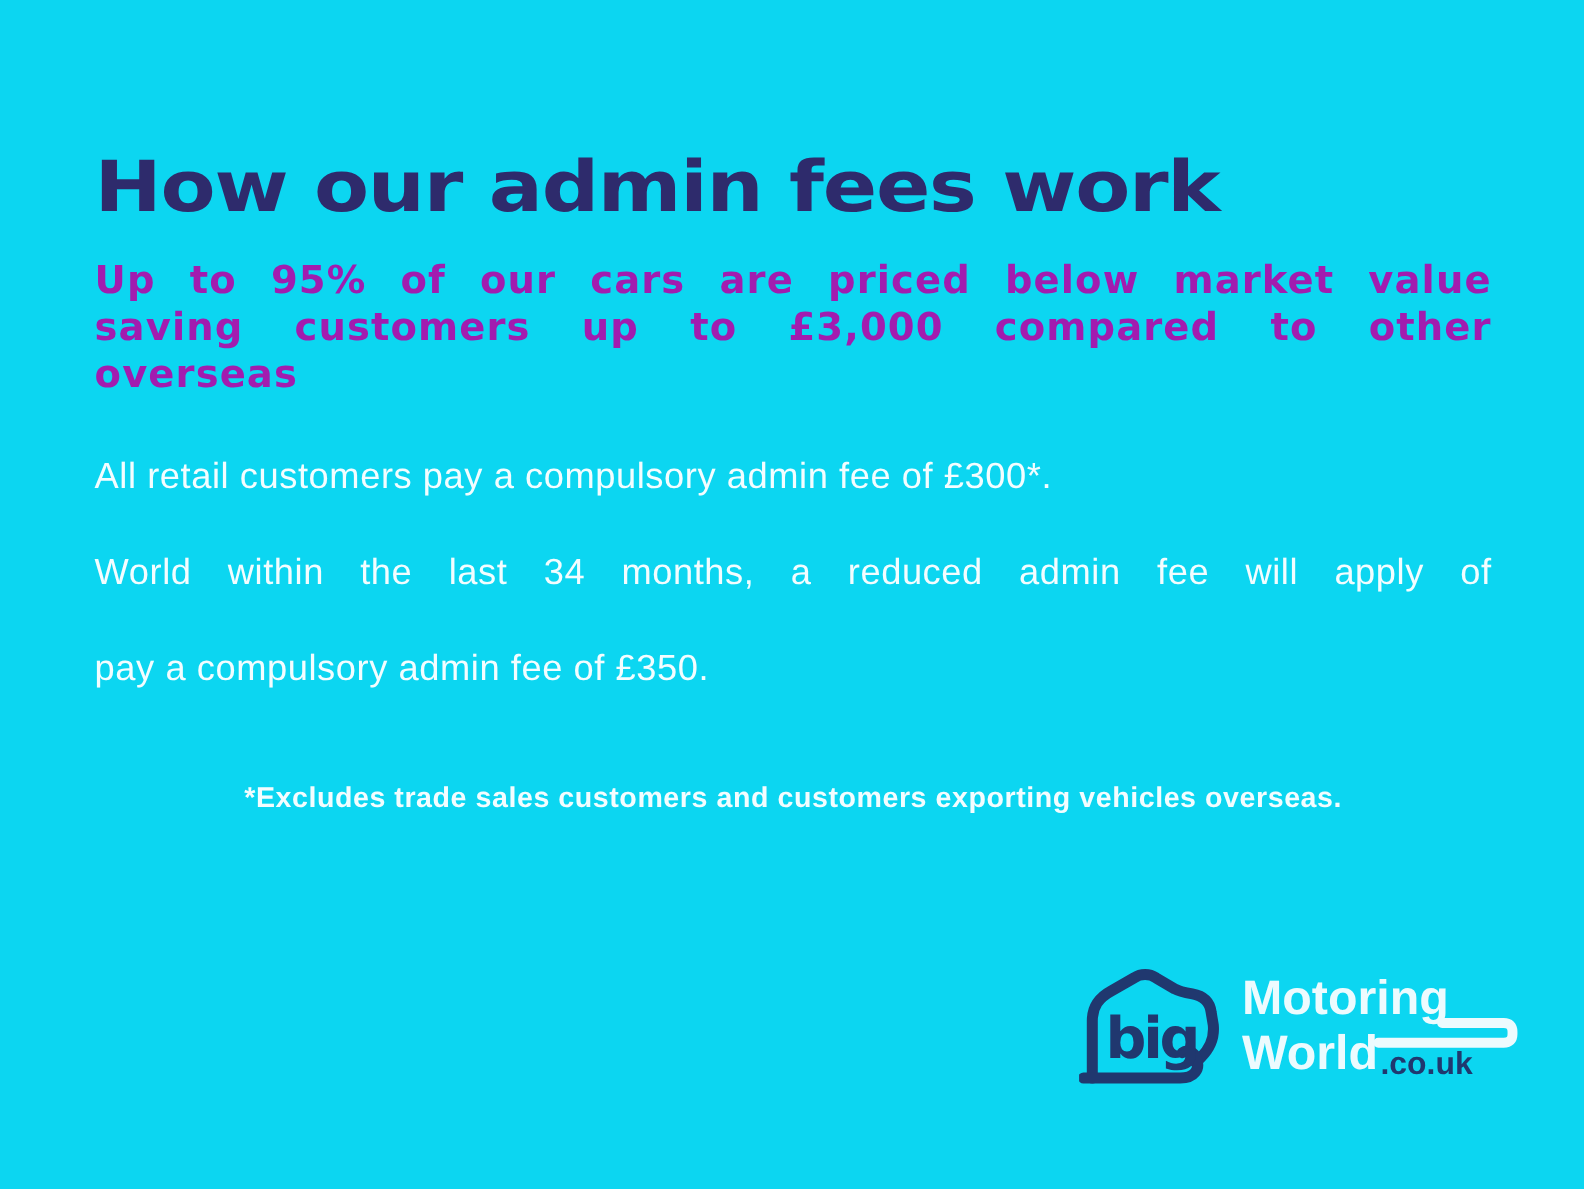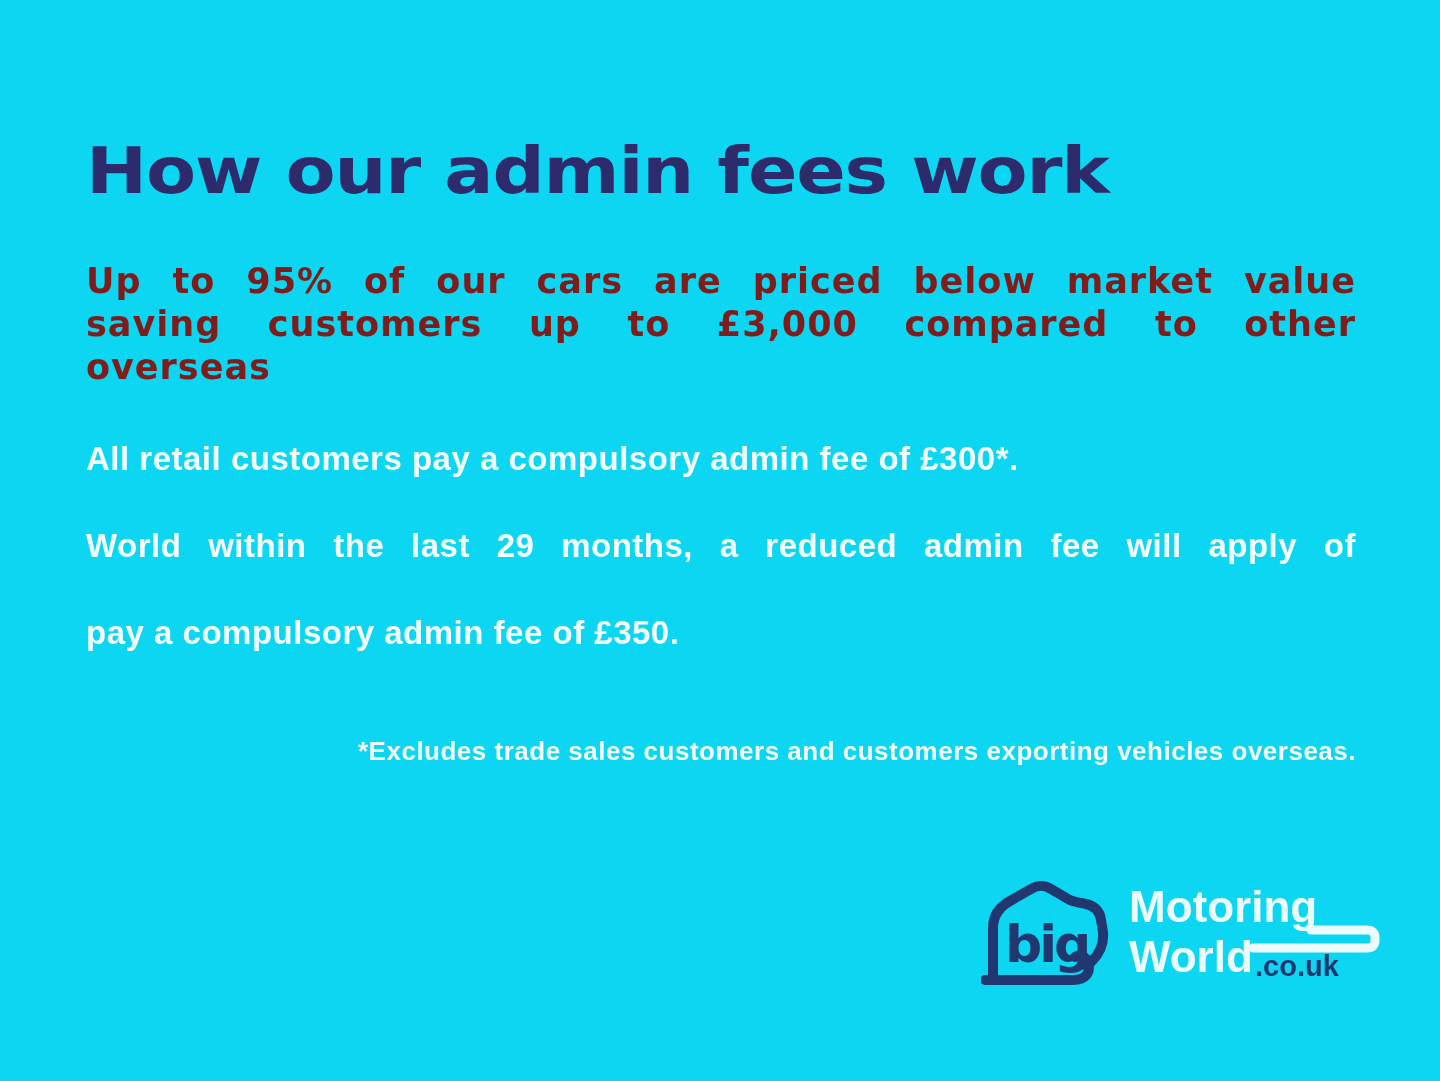--- a/index.html
+++ b/index.html
@@ -25,45 +25,45 @@
     color: #2e2b6c;
     font-weight: 700;
     font-size: 64px;
     line-height: 70px;
     letter-spacing: -1px;
     white-space: nowrap;
     transform: scaleX(1.14);
     transform-origin: left center;
   }
   .subheading {
-    margin-top: 54px;
-    color: #7f1d1d;
+    margin-top: 28px;
+    color: #a21caf;
     font-weight: 700;
     font-size: 35px;
     line-height: 43px;
     letter-spacing: 1px;
   }
   .jl {
     text-align: justify;
     text-align-last: justify;
   }
   .para {
     color: #f3fdff;
     font-family: "Liberation Sans", sans-serif;
-    font-weight: 700;
+    font-weight: 400;
     font-size: 33px;
     line-height: 43px;
     letter-spacing: 0.5px;
   }
   .p1 { margin-top: 48px; }
   .p2 { margin-top: 44px; }
   .p3 { margin-top: 44px; }
   .footnote {
     margin-top: 82px;
-    text-align: right;
+    text-align: center;
     color: #f3fdff;
     font-family: "Liberation Sans", sans-serif;
     font-weight: 700;
     font-size: 26px;
     letter-spacing: 0.5px;
   }
   .logo {
     position: absolute;
     right: 44px;
     top: 876px;
@@ -116,21 +116,21 @@
     <div class="jl">Up to 95% of our cars are priced below market value</div>
     <div class="jl">saving customers up to £3,000 compared to other</div>
     <div>overseas</div>
   </div>
 
   <div class="para p1">
     <div>All retail customers pay a compulsory admin fee of £300*.</div>
   </div>
 
   <div class="para p2">
-    <div class="jl">World within the last 29 months, a reduced admin fee will apply of</div>
+    <div class="jl">World within the last 34 months, a reduced admin fee will apply of</div>
   </div>
 
   <div class="para p3">
     <div>pay a compulsory admin fee of £350.</div>
   </div>
 
   <div class="footnote">*Excludes trade sales customers and customers exporting vehicles overseas.</div>
 
 </div>
 

